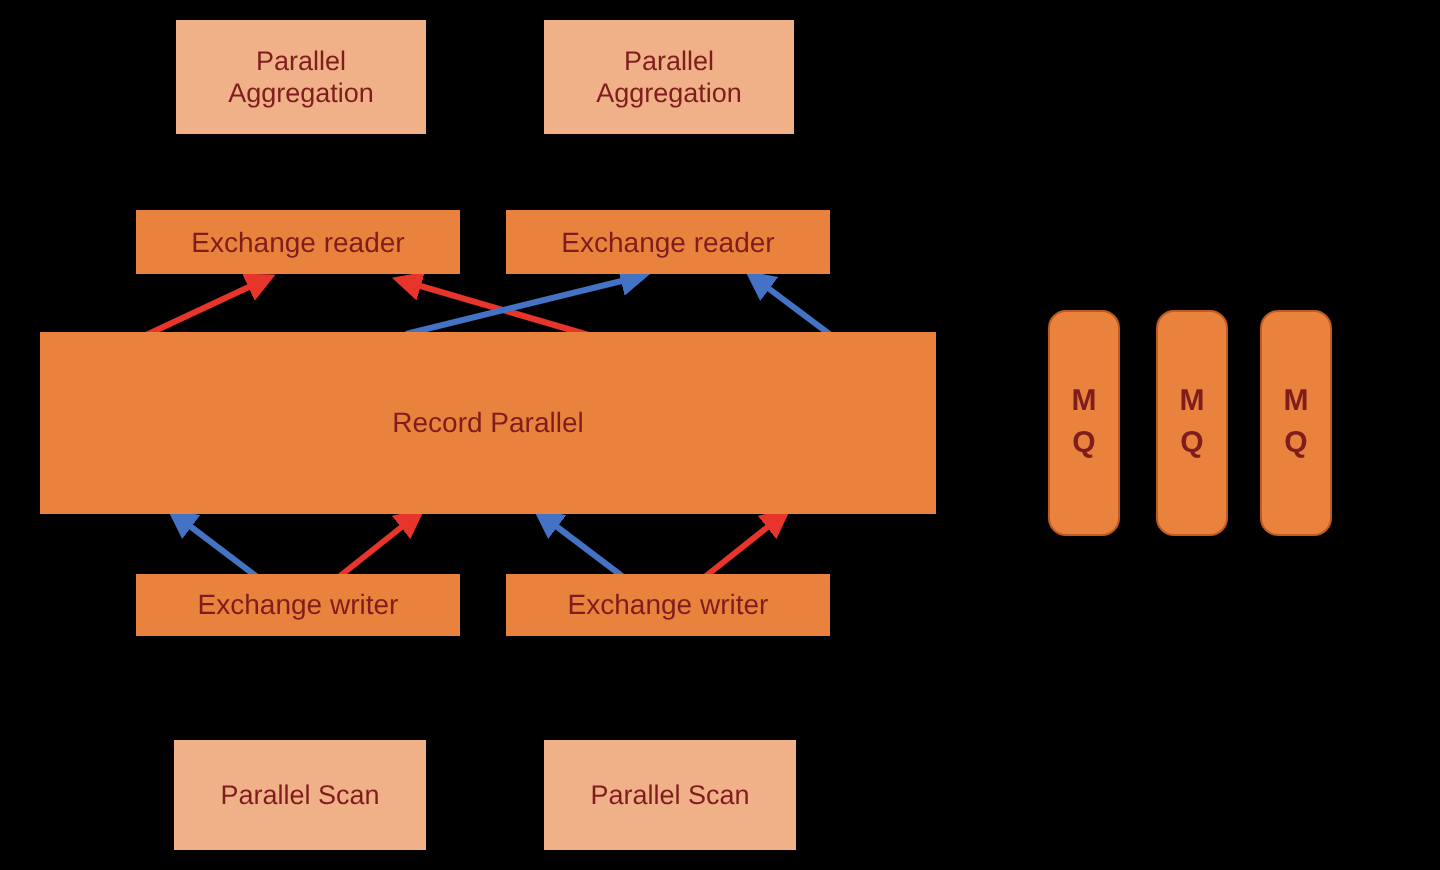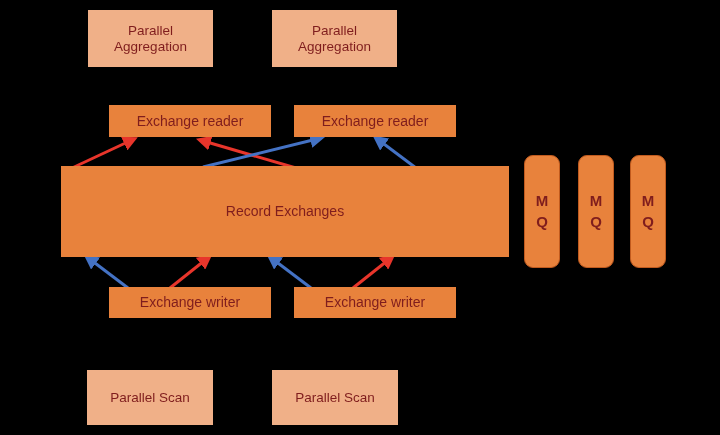--- a/index.html
+++ b/index.html
@@ -25,21 +25,20 @@
     line-height: 1.18;
     box-sizing: border-box;
   }
   .box-light {
     background: #F0B088;
     font-size: 13.5px;
   }
   .box-dark {
     background: #E8823C;
     font-size: 14px;
-    margin-left: 41px;
   }
   .box-mq {
     background: #E8823C;
     border: 1.5px solid #C05A1E;
     border-radius: 9px;
     font-size: 15px;
     font-weight: bold;
     line-height: 1.35;
   }
   #arrows {
@@ -94,21 +93,21 @@
 
   <div class="box box-dark" style="left:68px; top:105px; width:162px; height:32px;">
     <span>Exchange reader</span>
   </div>
 
   <div class="box box-dark" style="left:253px; top:105px; width:162px; height:32px;">
     <span>Exchange reader</span>
   </div>
 
   <div class="box box-dark" style="left:20px; top:166px; width:448px; height:91px;">
-    <span>Record Exchanges</span>
+    <span>Record Parallel</span>
   </div>
 
   <div class="box box-dark" style="left:68px; top:287px; width:162px; height:31px;">
     <span>Exchange writer</span>
   </div>
 
   <div class="box box-dark" style="left:253px; top:287px; width:162px; height:31px;">
     <span>Exchange writer</span>
   </div>
 

